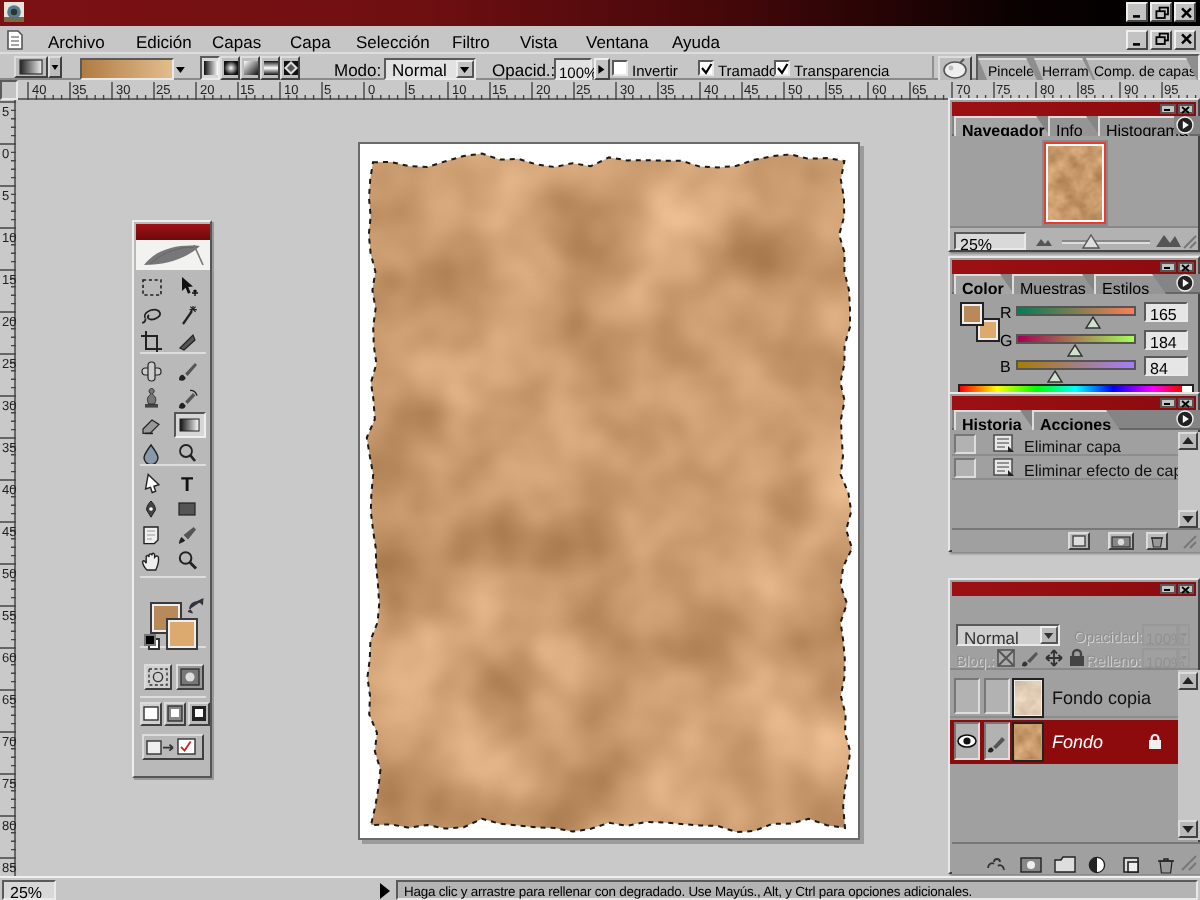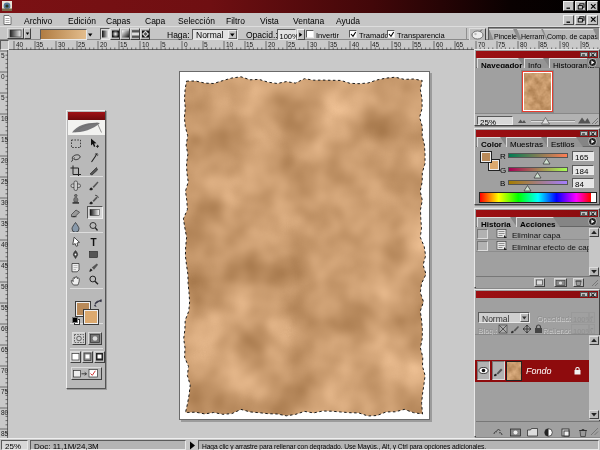--- a/index.html
+++ b/index.html
@@ -139,21 +139,21 @@
         <rect x="1" y="1.5" width="7" height="7" fill="url(#g4)"></rect>
       </svg>
     </div>
  <div class="abs r2" style="left:140px;top:1px;width:10px;height:12px;background:#bdbdbd">
       <svg width="9" height="10">
         <rect x="1" y="1.5" width="7" height="7" fill="#111"></rect>
         <path d="M4.5,1.5l3.5,3.5l-3.5,3.5l-3.5,-3.5z" fill="#ddd"></path>
         <path d="M4.5,3l2,2l-2,2l-2,-2z" fill="#555"></path>
       </svg>
     </div>
- <div class="abs t85" style="left:167px;top:3.5px">Haga:</div>
+ <div class="abs t85" style="left:167px;top:3.5px">Modo:</div>
  <div class="abs s" style="left:192px;top:1.5px;width:46px;height:11px;background:#e2e2e2">
       <div class="abs t85" style="left:3px;top:1.5px">Normal</div>
       <div class="abs" style="right:0;top:0;width:9px;height:9px;background:#c3c3c3;border:1px solid;border-color:#eee #555 #555 #eee">
         <svg width="7" height="7">
           <path d="M1,2.5l2.3,3l2.3,-3z" fill="#000"></path>
         </svg>
       </div>
     </div>
  <div class="abs t85" style="left:246px;top:3.5px">Opacid.:</div>
  <div class="abs s" style="left:277px;top:1.5px;width:19px;height:11px;background:#e2e2e2">
@@ -592,21 +592,21 @@
 
         <div class="abs" style="left:33px;top:51px;width:60px;height:5px;background:linear-gradient(90deg,#a57d00,#a57dff);border:1px solid #555"></div>
         <svg class="abs" style="left:48px;top:56px" width="9" height="7">
       <path d="M4.5,0.5l3.5,5.5h-7z" fill="#cfe0cf" stroke="#333" stroke-width="0.7"></path>
     </svg>
         <div class="abs s" style="left:97px;top:49px;width:22px;height:10px;background:#e6e6e6">
       <div style="font-size:8px;margin:1px 0 0 2px">84</div>
     </div>
     <div class="abs" style="left:4px;top:63px;width:118px;height:11px;border:1px solid #222;background:linear-gradient(90deg,#f00 0%,#ff0 16%,#0f0 33%,#0ff 50%,#00f 66%,#f0f 83%,#f00 95%,#f00 95.5%,#fff 95.5%)"></div>
   </div>
-<div class="abs panel" style="left:474px;top:208px;width:126px;height:80px">
+<div class="abs panel" style="left:474px;top:196px;width:126px;height:80px">
     <div class="abs" style="left:1px;top:1px;right:1px;height:7px;background:linear-gradient(90deg,#9c1013,#8a0b0e)">
     <div class="abs" style="right:10px;top:1px;width:8px;height:5px;background:#c3c3c3;border:1px solid #555">
         <svg width="6" height="3">
           <path d="M1,2h3" stroke="#000" stroke-width="1"></path>
         </svg>
       </div>
     <div class="abs" style="right:1px;top:1px;width:8px;height:5px;background:#c3c3c3;border:1px solid #555">
         <svg width="6" height="4">
           <path d="M1,0.5l3.5,3M4.5,0.5l-3.5,3" stroke="#000" stroke-width="0.9"></path>
         </svg>
@@ -735,20 +735,29 @@
       <div class="abs" style="left:96px;top:1px;width:18px;height:10px;border:1px solid #999;color:#909090;font-size:7.5px">
         <div style="margin:1.5px 0 0 1px">100%</div>
       </div>
       <div class="abs" style="left:114px;top:1px;width:6px;height:10px;border:1px solid #999">
         <svg width="4" height="8">
           <path d="M0.5,3l1.5,2l1.5,-2z" fill="#909090"></path>
         </svg>
       </div>
     </div>
     <div class="abs" style="left:0;top:45px;width:124px;height:85px;background:#a0a0a0">
+      <div class="abs" style="left:0;top:3px;width:114px;height:21px;background:#a0a0a0;border-bottom:1px solid #8d8d8d">
+        <div class="abs" style="left:2px;top:1px;width:13px;height:18px;background:#b2b2b2;border:1px solid;border-color:#777 #ddd #ddd #777"></div>
+        <div class="abs" style="left:17px;top:1px;width:13px;height:18px;background:#b2b2b2;border:1px solid;border-color:#777 #ddd #ddd #777"></div>
+        <svg class="abs" style="left:31px;top:0.5px" width="16" height="20">
+          <rect x="0.5" y="0.5" width="15" height="19" fill="#eee" stroke="#222" stroke-width="1"></rect>
+          <rect x="1.5" y="1.5" width="13" height="17" filter="url(#parchpale)"></rect>
+        </svg>
+        <div class="abs" style="left:51px;top:6px;font-size:9px;color:#111">Fondo copia</div>
+      </div>
       <div class="abs" style="left:0;top:25px;width:114px;height:22px;background:#8e0b0d">
         <div class="abs" style="left:2px;top:1px;width:13px;height:19px;background:#b2b2b2;border:1px solid;border-color:#777 #ddd #ddd #777">
           <svg width="11" height="17" style="position:absolute;top:4px">
             <ellipse cx="5.5" cy="4.5" rx="4.5" ry="3" fill="#fff" stroke="#111" stroke-width="0.8"></ellipse>
             <circle cx="5.5" cy="4.5" r="1.8" fill="#111"></circle>
           </svg>
         </div>
         <div class="abs" style="left:17px;top:1px;width:13px;height:19px;background:#b2b2b2;border:1px solid;border-color:#777 #ddd #ddd #777">
           <svg width="11" height="17" style="position:absolute;top:3px">
             <path d="M1,11c0,-1.5 0.7,-2.2 1.8,-2.2l1,1c0,1.1 -1,1.8 -2.8,1.2z" fill="#222"></path>
@@ -816,22 +825,19 @@
       <svg class="abs" style="right:1px;bottom:1px" width="9" height="9">
         <path d="M8,1L1,8M8,4.5L4.5,8" stroke="#777" stroke-width="1"></path>
       </svg>
     </div>
   </div>
 
 <div class="abs" style="left:0;top:438px;width:600px;height:12px;background:#c6c6c6;border-top:1px solid #efefef">
  <div class="abs s" style="left:1px;top:1px;width:27px;height:10px;background:#d8d8d8">
       <div class="t8" style="margin:1.5px 0 0 3px">25%</div>
     </div>
- <div class="abs s" style="left:30px;top:1px;width:156px;height:10px;background:#b4b4b4">
-      <div class="t8" style="margin:1.5px 0 0 3px">Doc: 11,1M/24,3M</div>
-    </div>
  <svg class="abs" style="left:189px;top:2px" width="8" height="9">
       <path d="M1,0.5l5,4l-5,4z" fill="#000"></path>
     </svg>
  <div class="abs s" style="left:198px;top:1px;width:401px;height:10px;background:#b4b4b4">
       <div style="font-size:6.7px;letter-spacing:-0.1px;margin:2px 0 0 3px;white-space:nowrap">Haga clic y arrastre para rellenar con degradado. Use Mayús., Alt, y Ctrl para opciones adicionales.</div>
     </div>
 </div>
 
 </body></html>

